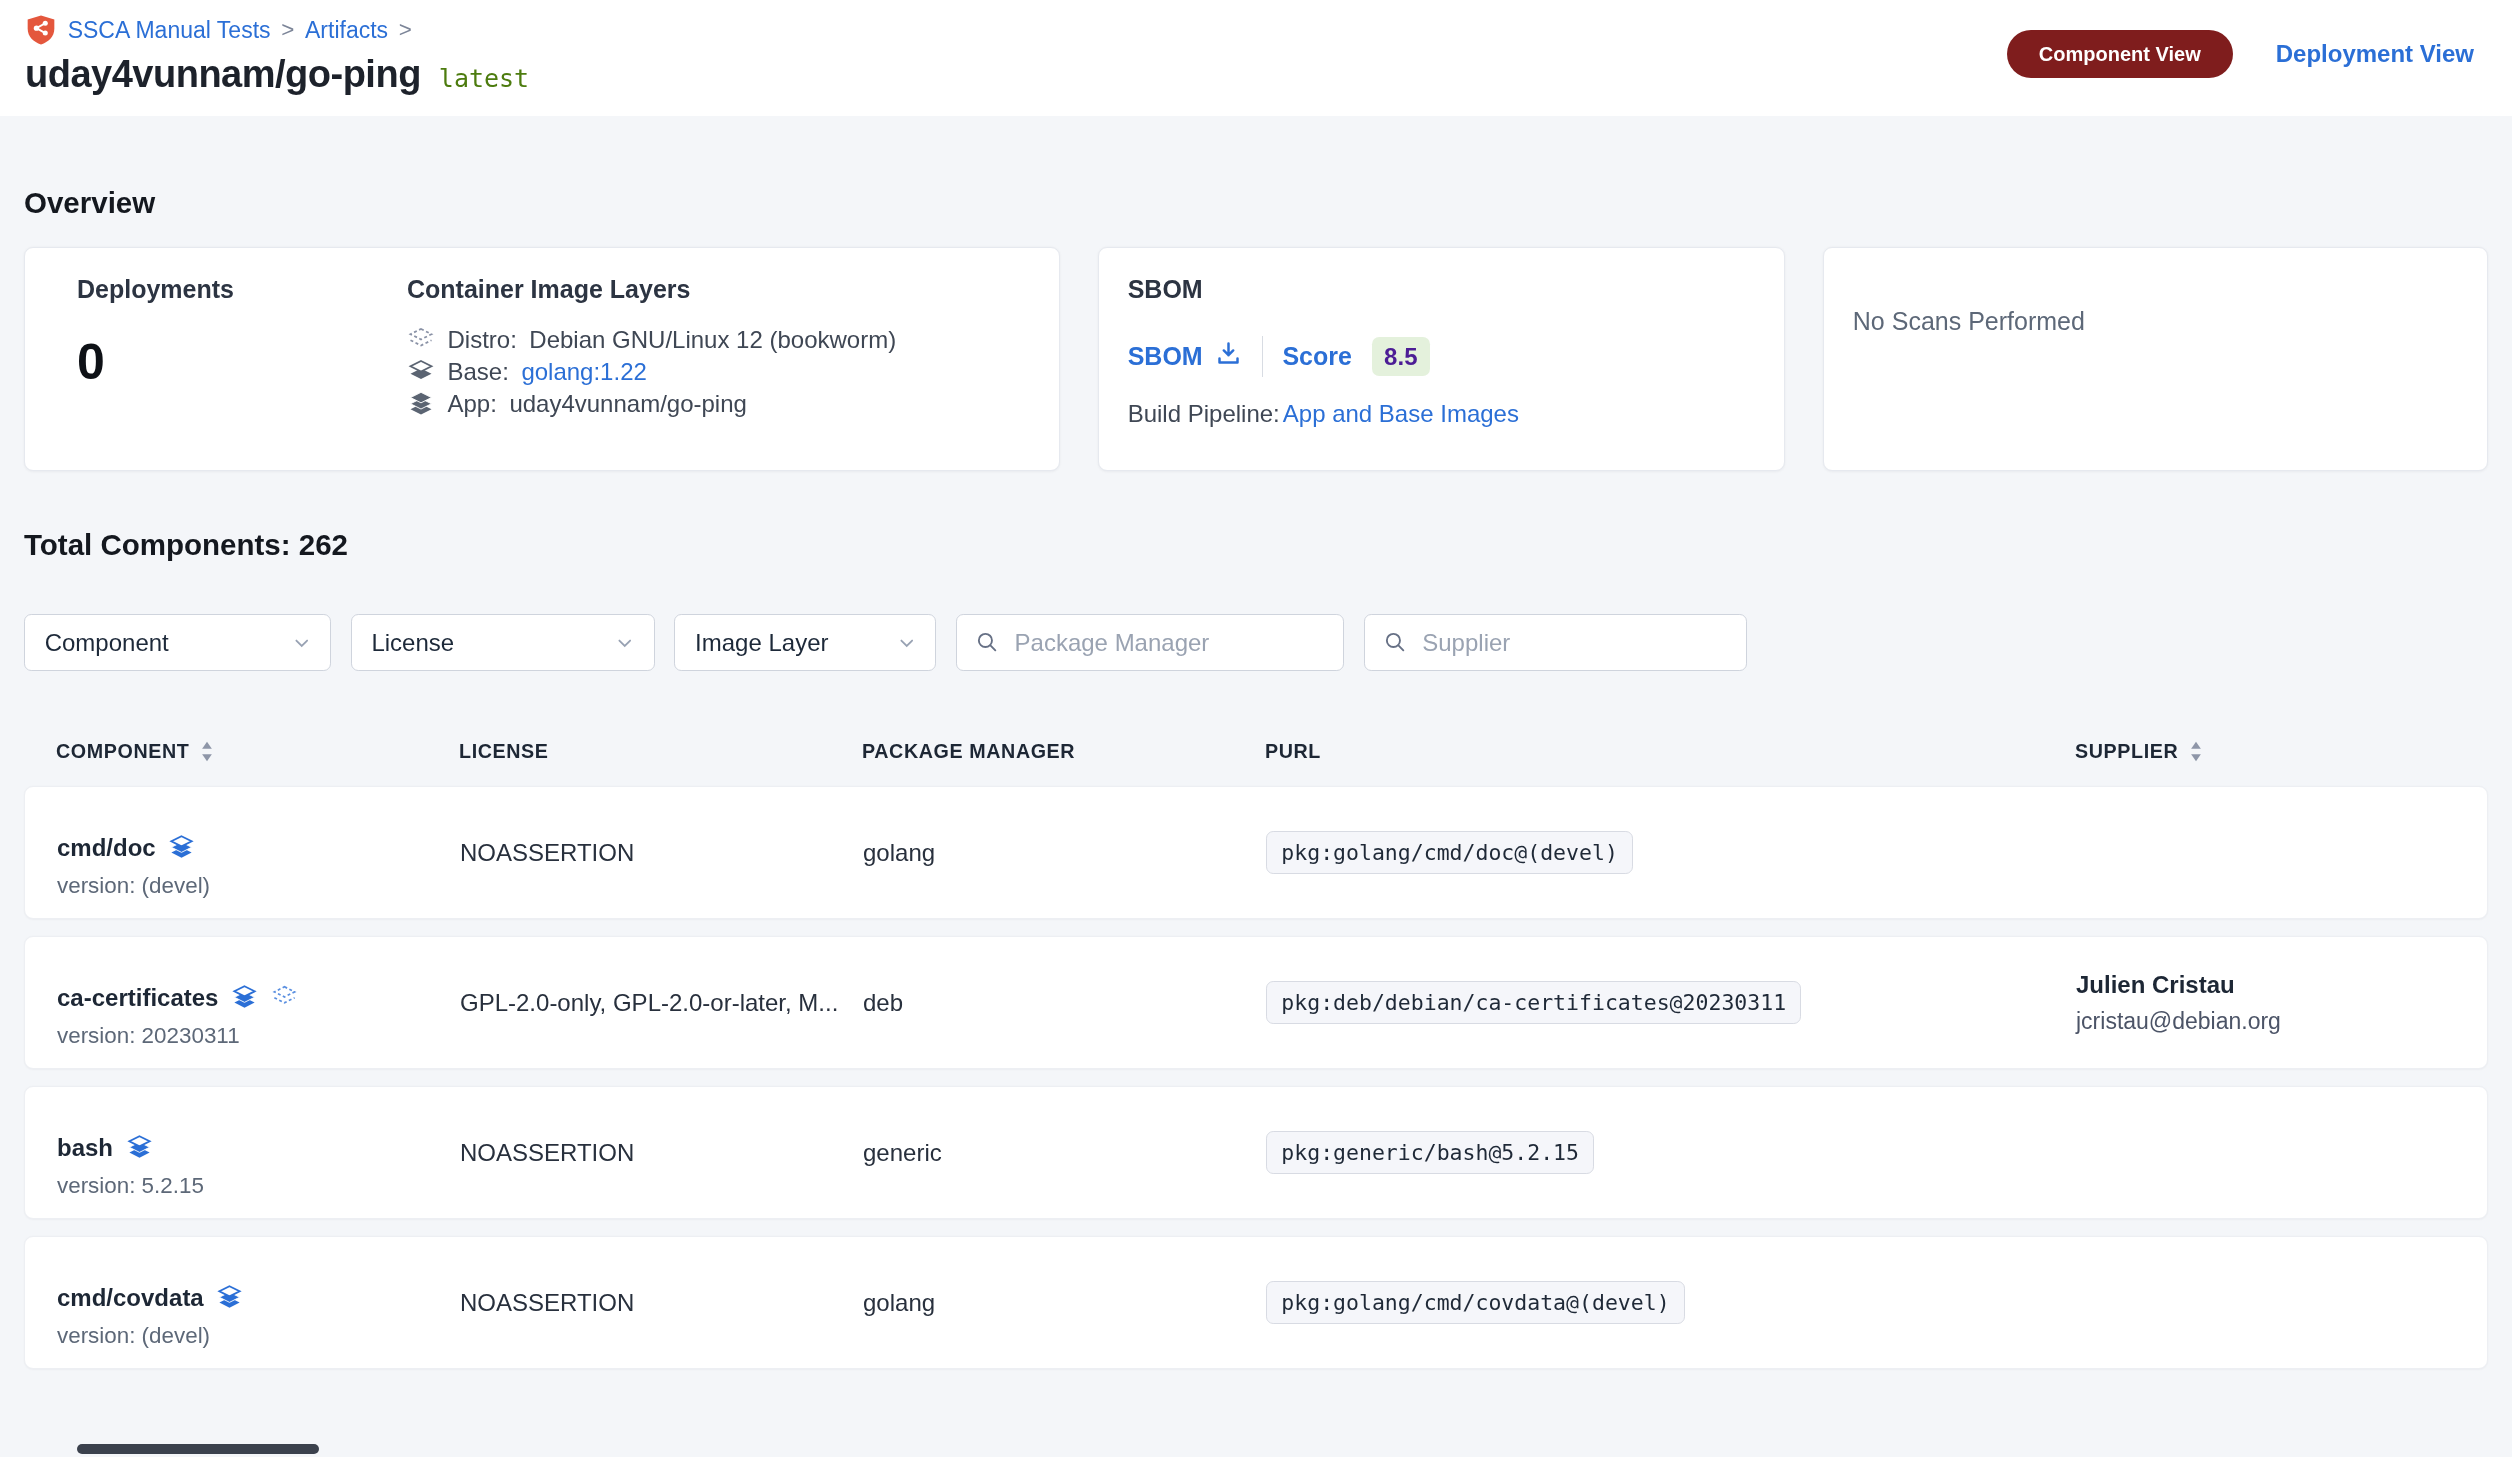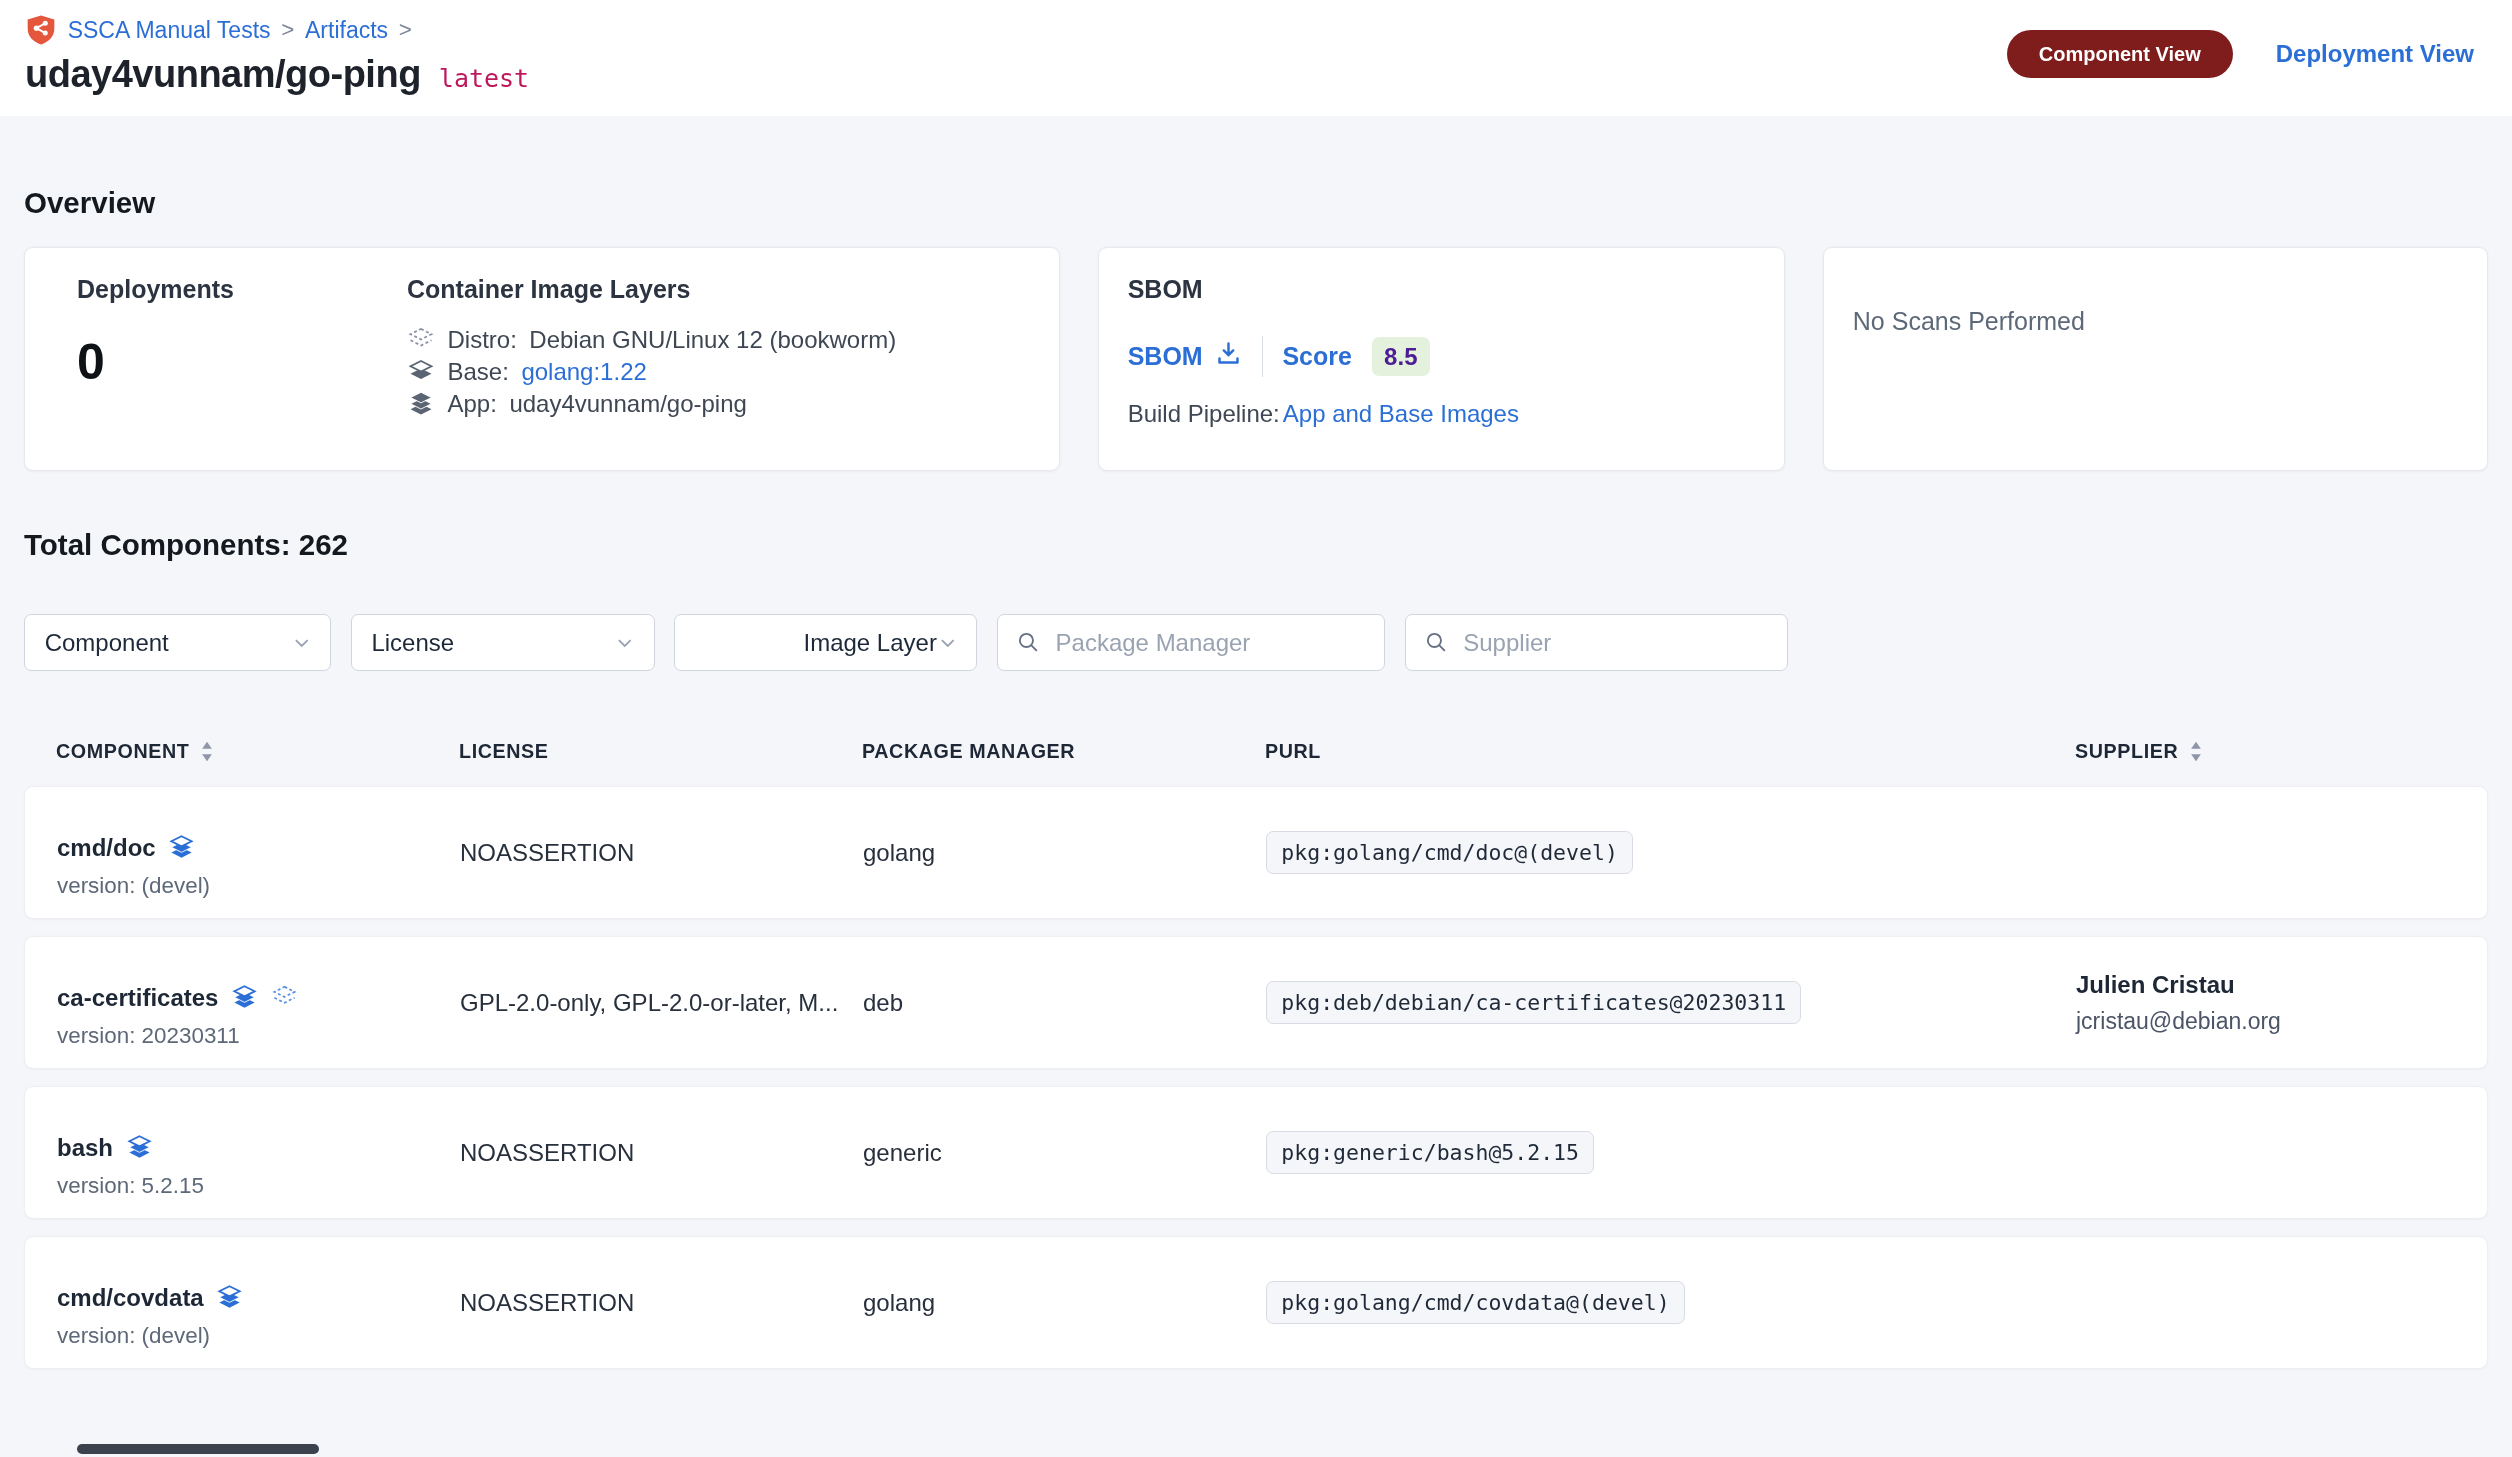--- a/index.html
+++ b/index.html
@@ -13,21 +13,21 @@
     position:relative;
   }
   
   .topbar { background:#ffffff; padding:14.3px 32px 19.7px 25px; position:relative; }
   .breadcrumb { display:flex; align-items:center; gap:10.7px; font-size:23px; }
   .crumb-link { color:#2b6fd6; font-weight:500; cursor:pointer; }
   .crumb-sep { color:#7c8598; font-size:22.4px; }
   .shield { width:32px; height:32px; display:inline-block; }
   .title-row { display:flex; align-items:baseline; gap:18px; margin-top:7.2px; }
   .page-title { font-size:38px; font-weight:700; letter-spacing:-0.5px; color:#1d222b; }
-  .tag-latest { font-family:"DejaVu Sans Mono", monospace; font-size:25px; color:#be185d; }
+  .tag-latest { font-family:"DejaVu Sans Mono", monospace; font-size:25px; color:#4d7c0f; }
   .view-toggle { position:absolute; top:30px; right:38px; display:flex; align-items:center; gap:43px; }
   .pill-active {
     background:#7f1d1d; color:#ffffff; font-size:20px; font-weight:700;
     padding:12.5px 32px; border-radius:894px; border:none; cursor:pointer;
     font-family:"Liberation Sans", sans-serif;
   }
   .link-inactive { color:#2b6fd6; font-size:24px; font-weight:700; cursor:pointer; }
 
   
   .content { padding:0 24px; }
@@ -62,21 +62,21 @@
   .build-link { color:#2b6fd6; cursor:pointer; }
   .noscans { margin-top:32px; font-size:25px; color:#5d6878; }
 
   
   .filters { display:flex; gap:19.7px; margin-top:52px; }
   .dropdown {
     height:57px; border:0.9px solid #cfd4dd; border-radius:7.2px; background:#fff;
     display:flex; align-items:center; justify-content:space-between;
     padding:0 18px 0 19.7px; font-size:24px; color:#1d2939; cursor:pointer;
   }
-  .dd-1 { width:307px; } .dd-2 { width:304px; } .dd-3 { width:303px;justify-content:flex-end; }
+  .dd-1 { width:307px; } .dd-2 { width:304px; } .dd-3 { width:262px; }
   .chev { width:21.5px; height:21.5px; }
   .search-box {
     height:57px; border:0.9px solid #cfd4dd; border-radius:7.2px; background:#fff;
     display:flex; align-items:center; gap:12.5px; padding:0 18px;
   }
   .sb-1 { width:388px; } .sb-2 { width:383px; }
   .search-box input {
     border:none; outline:none; background:transparent; width:100%;
     font-size:24px; color:#1d2939; font-family:"Liberation Sans", sans-serif;
   }

